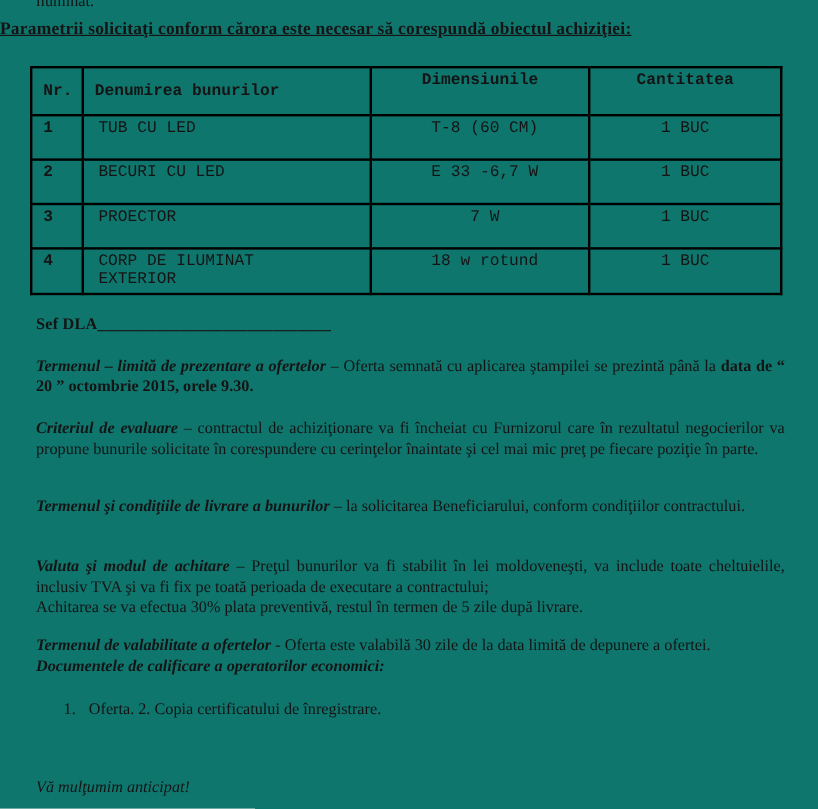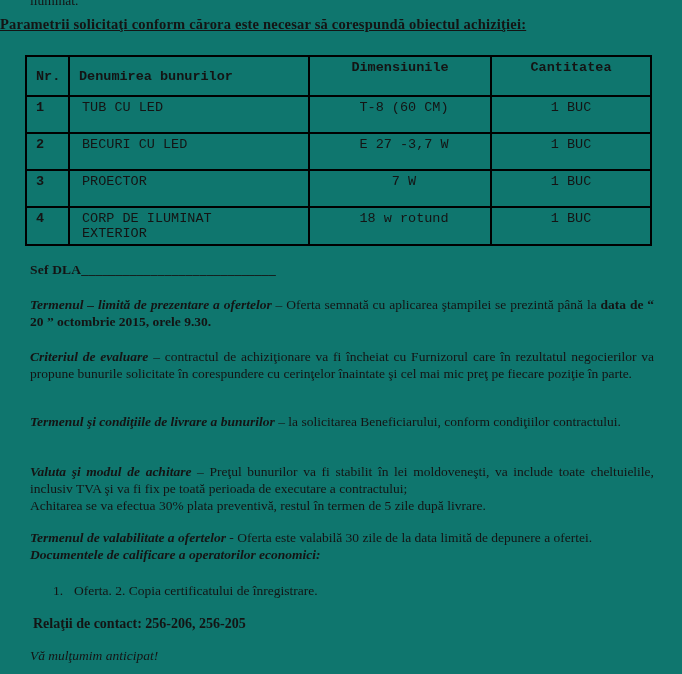--- a/index.html
+++ b/index.html
@@ -115,21 +115,21 @@
       </tr>
       <tr class="row">
         <td class="nr">1</td>
         <td class="name">TUB CU LED</td>
         <td class="dim">T-8 (60 CM)</td>
         <td class="qty">1 BUC</td>
       </tr>
       <tr class="row">
         <td class="nr">2</td>
         <td class="name">BECURI CU LED</td>
-        <td class="dim">E 27 -3,7 W</td>
+        <td class="dim">E 33 -6,7 W</td>
         <td class="qty">1 BUC</td>
       </tr>
       <tr class="row">
         <td class="nr">3</td>
         <td class="name">PROECTOR</td>
         <td class="dim">7 W</td>
         <td class="qty">1 BUC</td>
       </tr>
       <tr class="row">
         <td class="nr">4</td>
@@ -168,17 +168,16 @@
   <p class="para p5">
     <span class="lead">Termenul de valabilitate a ofertelor</span>
     <span>- Oferta este valabilă 30 zile de la data  limită de depunere a ofertei.</span>
     <span class="lead-line" style="display:block">Documentele de calificare a operatorilor economici:</span>
   </p>
 
   <div class="list-item">
     <span class="num">1.</span><span>Oferta. 2. Copia certificatului de înregistrare.</span>
   </div>
 
-  <div class="contact">Relaţii de contact: 256-206, 256-205</div>
 
   <div class="closing">Vă mulţumim anticipat!</div>
 
 </div>
 
 </body></html>

